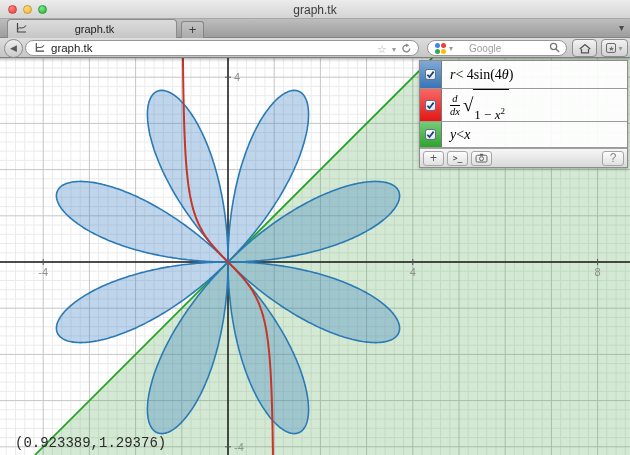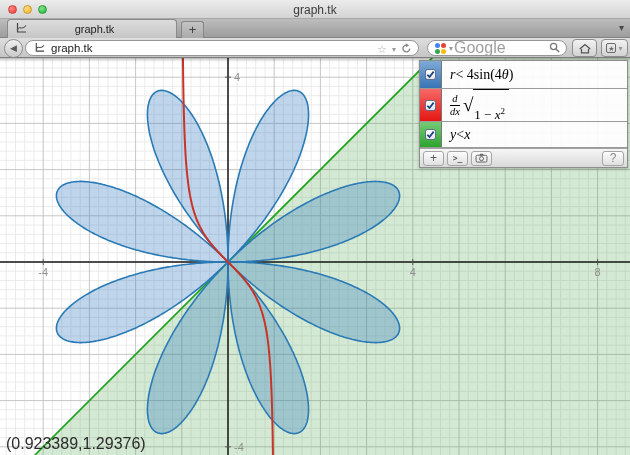--- a/index.html
+++ b/index.html
@@ -38,38 +38,38 @@
   .urlbar { position:absolute; left:25px; top:2px; width:394px; height:16px; background:#fff;
     border:1px solid #979797; border-radius:9px; display:flex; align-items:center; }
   .urlbar .favicon { margin-left:8px; }
   .url-text { border:none; outline:none; background:transparent; font-size:11.5px; color:#1c1c1c;
     margin-left:6px; width:250px; font-family:"Liberation Sans", sans-serif; }
   .url-icons { position:absolute; right:6px; top:0; height:16px; display:flex; align-items:center; gap:5px; }
   .star-ico { color:#b3b3b3; font-size:11px; }
   .caret { color:#9a9a9a; font-size:8px; }
   .searchbar { position:absolute; left:427px; top:2px; width:140px; height:16px; background:#fff;
     border:1px solid #979797; border-radius:9px; display:flex; align-items:center; }
-  .search-input { border:none; outline:none; background:transparent; font-size:16px; color:#333;
-    width:80px; margin-left:1px; font-family:"Liberation Sans", sans-serif; }
+  .search-input { border:none; outline:none; background:transparent; font-size:10px; color:#333;
+    width:80px; margin-left:16px; font-family:"Liberation Sans", sans-serif; }
   .search-input::placeholder { color:#9e9e9e; }
   .gdots { margin-left:7px; width:11px; height:11px; position:relative; flex:none; }
   .gdots i { position:absolute; width:5px; height:5px; border-radius:50%; }
   .toolbtn { position:absolute; top:1px; height:18px; background:linear-gradient(#f2f2f2,#d2d2d2);
     border:1px solid #8d8d8d; border-radius:4px; display:flex; align-items:center; justify-content:center; }
   .homebtn { left:572px; width:25px; }
   .bmbtn { left:601px; width:27px; gap:2px; }
   .bm-sq { width:10px; height:10px; border:1px solid #6a6a6a; border-radius:2px; font-size:7px;
     line-height:9px; text-align:center; color:#6a6a6a; }
 
   
   .graph { position:absolute; top:58px; left:0; width:630px; height:397px; background:#ffffff; }
   .graph::before { content:""; position:absolute; top:0; left:0; right:0; height:4px;
     background:linear-gradient(rgba(0,0,0,0.22),rgba(0,0,0,0)); pointer-events:none; z-index:5; }
-  .coords { position:absolute; left:6px; top:377px; font-family:Liberation Sans, sans-serif;
-    font-size:16px; color:#2b2b2b; z-index:6; }
+  .coords { position:absolute; left:15px; top:377px; font-family:Liberation Mono, monospace;
+    font-size:14px; color:#2b2b2b; z-index:6; }
 
   
   .panel { position:absolute; top:60px; left:419px; width:209px; z-index:10;
     border:1px solid #8c8c8c; box-shadow:0 1px 3px rgba(0,0,0,0.25); background:rgba(255,255,255,0.55); }
   .eq-row { display:flex; align-items:stretch; background:rgba(255,255,255,0.82); border-bottom:1px solid #9a9a9a; }
   .eq-row:nth-child(1){ height:28px; } .eq-row:nth-child(2){ height:33px; } .eq-row:nth-child(3){ height:26px; }
   .swatch { width:22px; flex:none; border-right:1px solid #777; display:flex; align-items:center; justify-content:center; }
   .cb { width:11px; height:11px; background:linear-gradient(#ffffff,#e4e4e4); border:1px solid #5f6f8f;
     border-radius:2.5px; display:flex; align-items:center; justify-content:center; }
   .eq { flex:1; display:flex; align-items:center; padding-left:8px;

